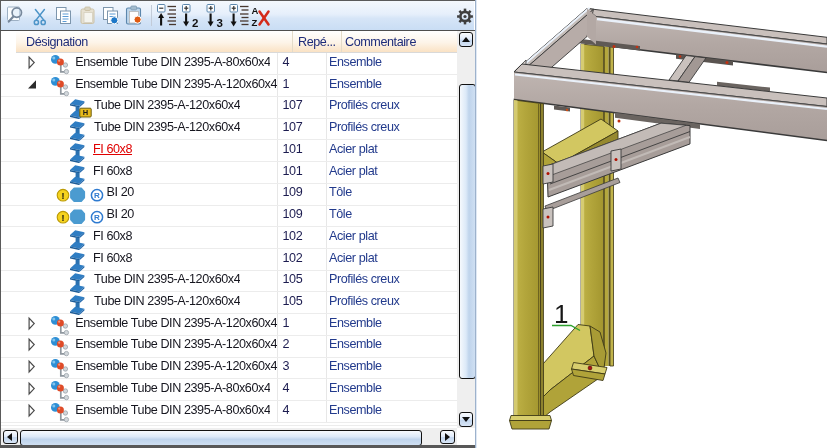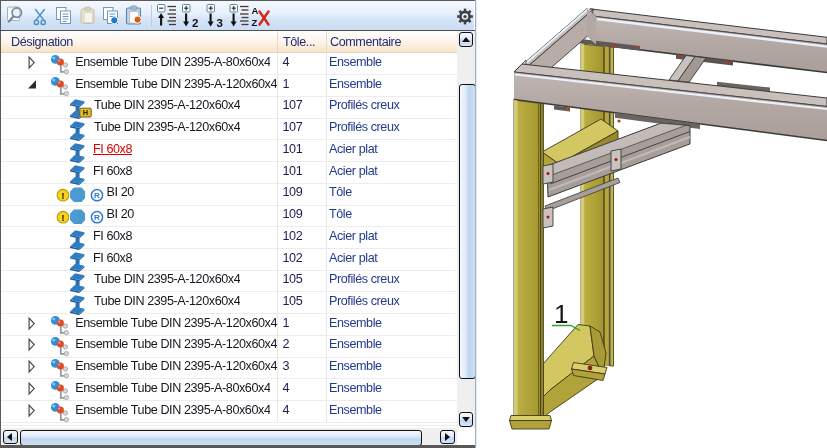--- a/index.html
+++ b/index.html
@@ -7,21 +7,21 @@
 .ab{position:absolute;}
 #panel{position:absolute;left:0;top:0;width:477px;height:448px;background:#fff;}
 #toolbar{position:absolute;left:1px;top:1px;width:473px;height:29px;
   background:linear-gradient(180deg,#f4f8fd 0%,#e6effb 45%,#d6e5f7 60%,#c9ddf4 100%);}
 #tbline{position:absolute;left:0;top:30px;width:475px;height:1px;background:#4e4e4e;}
 #topline{position:absolute;left:0;top:0;width:477px;height:1px;background:#5a5a5a;}
 #leftline{position:absolute;left:0;top:0;width:1px;height:448px;background:#5a5a5a;}
 #botline{position:absolute;left:0;top:445px;width:477px;height:3px;background:#585858;}
 #rborder{position:absolute;left:475px;top:0;width:1px;height:448px;background:#9db2cc;}
 #rborder2{position:absolute;left:476px;top:0;width:1px;height:448px;background:#dfe8f4;}
-#header{position:absolute;left:1px;top:31px;width:456px;height:21px;
+#header{position:absolute;left:16px;top:31px;width:456px;height:21px;
   background:linear-gradient(180deg,#ffffff 0%,#fdf4e8 55%,#fae2c4 100%);
   border-bottom:1px solid #d9d9d9;}
 .htx{position:absolute;top:4px;font-size:12.6px;letter-spacing:-0.42px;color:#1f2d7a;}
 .hsep{position:absolute;top:0;width:1px;height:21px;background:#e4dbc9;}
 #tbody{position:absolute;left:1px;top:53px;width:456px;height:372px;background:#fff;}
 .colsep{position:absolute;top:53px;height:369px;width:1px;background:#e7e7e7;}
 .rowsep{position:absolute;left:1px;width:456px;height:1px;background:#ececec;}
 .dtx{position:absolute;font-size:12.6px;letter-spacing:-0.42px;color:#16161f;white-space:pre;max-width:203px;overflow:hidden;}
 .dtx.red{color:#e00000;text-decoration:underline;font-weight:normal;}
 .ntx{position:absolute;font-size:12.6px;letter-spacing:-0.42px;color:#1c1c50;}
@@ -144,21 +144,21 @@
             <line x1="468.7" y1="20.2" x2="470.6" y2="22.1"></line>
   <line x1="470.6" y1="10.9" x2="468.7" y2="12.8"></line>
             <line x1="461.3" y1="20.2" x2="459.4" y2="22.1"></line>
  </g>
  <circle cx="465" cy="16.5" r="1.6" fill="#3f3f3f" stroke="none"></circle>
 </g>
 </svg>
 
 <div id="header">
   <div class="htx" style="left:10px">Désignation</div>
-  <div class="htx" style="left:282px">Tôle...</div>
+  <div class="htx" style="left:282px">Repé...</div>
   <div class="htx" style="left:329px">Commentaire</div>
   <div class="hsep" style="left:276px"></div>
   <div class="hsep" style="left:325px"></div>
 </div>
 <div id="tbody"></div>
 <div class="colsep" style="left:277px"></div>
 <div class="colsep" style="left:326px"></div>
 <div class="rowsep" style="top:74.22px"></div>
       <svg class="ab" style="left:0;top:53.0px;width:280px;height:23px" viewBox="0 53.0 280 23">
         <path d="M29.1 57.2 L34.2 62.6 L29.1 68.0 Z" fill="#fdfdfd" stroke="#4a4a4a" stroke-width="1.2"></path>

